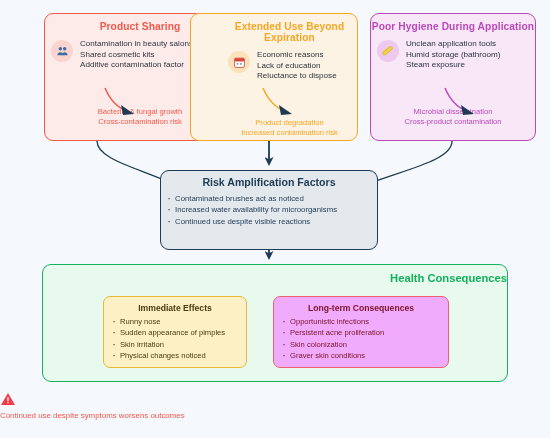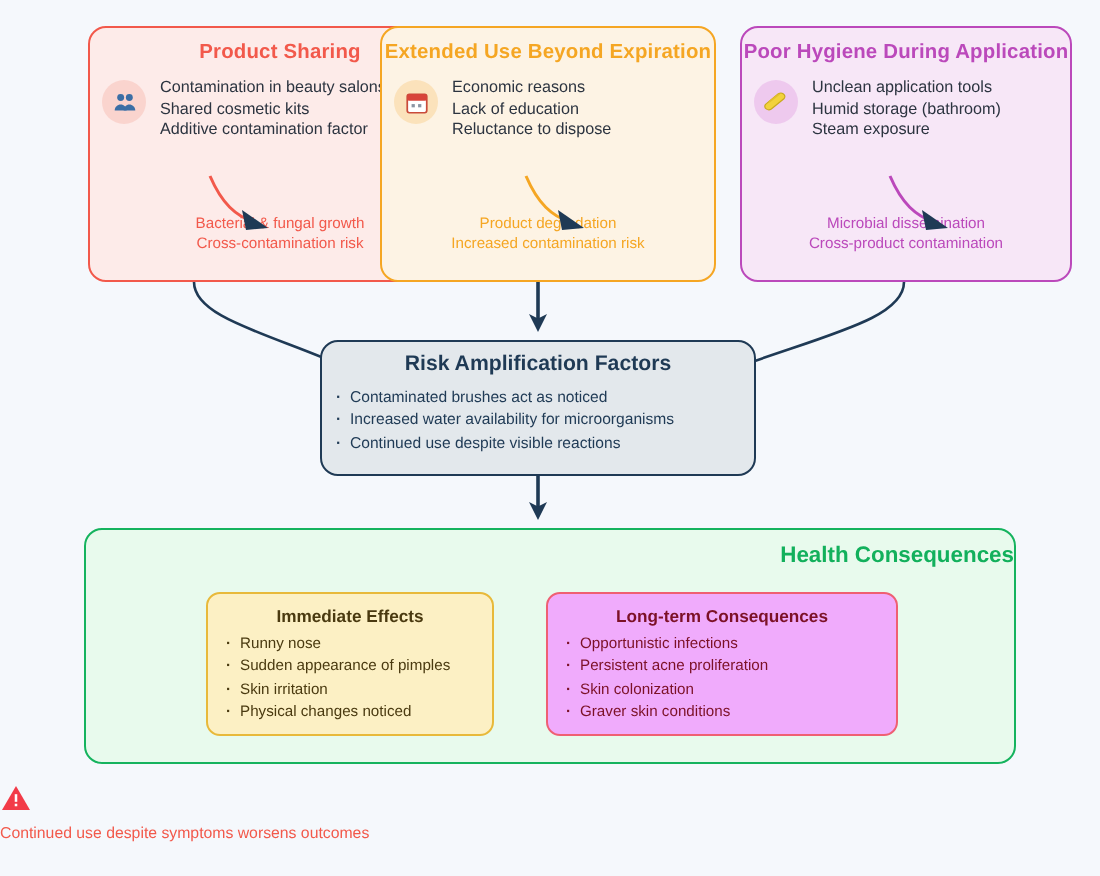--- a/index.html
+++ b/index.html
@@ -55,34 +55,34 @@
   .inner-arrow{position:absolute;}
 
   
   #box-sharing{left:16px;top:13px;width:192px;height:128px;
     background:#fdebe9;border-color:#f2594b;margin-left:28px;}
   #box-sharing .cause-title{color:#f2594b;}
   #box-sharing .icon-circle{background:#fad4ce;}
   #box-sharing .effects{color:#f2594b;}
 
   #box-expiration{left:190px;top:13px;width:168px;height:128px;
-    background:#fdf3e4;border-color:#f5a623;}
+    background:#fdf3e4;border-color:#f5a623;padding-left:31px;}
   #box-expiration .cause-title{color:#f5a623;}
   #box-expiration .icon-circle{background:#fbe2bb;}
   #box-expiration .effects{color:#f5a623;}
 
   #box-hygiene{left:370px;top:13px;width:166px;height:128px;
     background:#f7e7f7;border-color:#bb49bb;}
   #box-hygiene .cause-title{color:#bb49bb;}
   #box-hygiene .icon-circle{background:#eec9ee;}
   #box-hygiene .effects{color:#bb49bb;}
 
   
   #box-risk{
-    position:absolute;left:160px;top:170px;width:218px;height:68px;
+    position:absolute;left:160px;top:170px;width:218px;height:80px;
     background:#e3e8ec;border:1.8px solid #1f3a55;border-radius:9px;
     box-sizing:border-box;
   }
   #risk-title{
     text-align:center;font-weight:bold;font-size:10.6px;
     color:#1f3a55;margin:5px 0 0 0;
   }
   #risk-list{
     margin:5px 0 0 0;padding:0 0 0 14px;list-style:none;
     font-size:7.8px;line-height:11.4px;color:#1f3a55;

